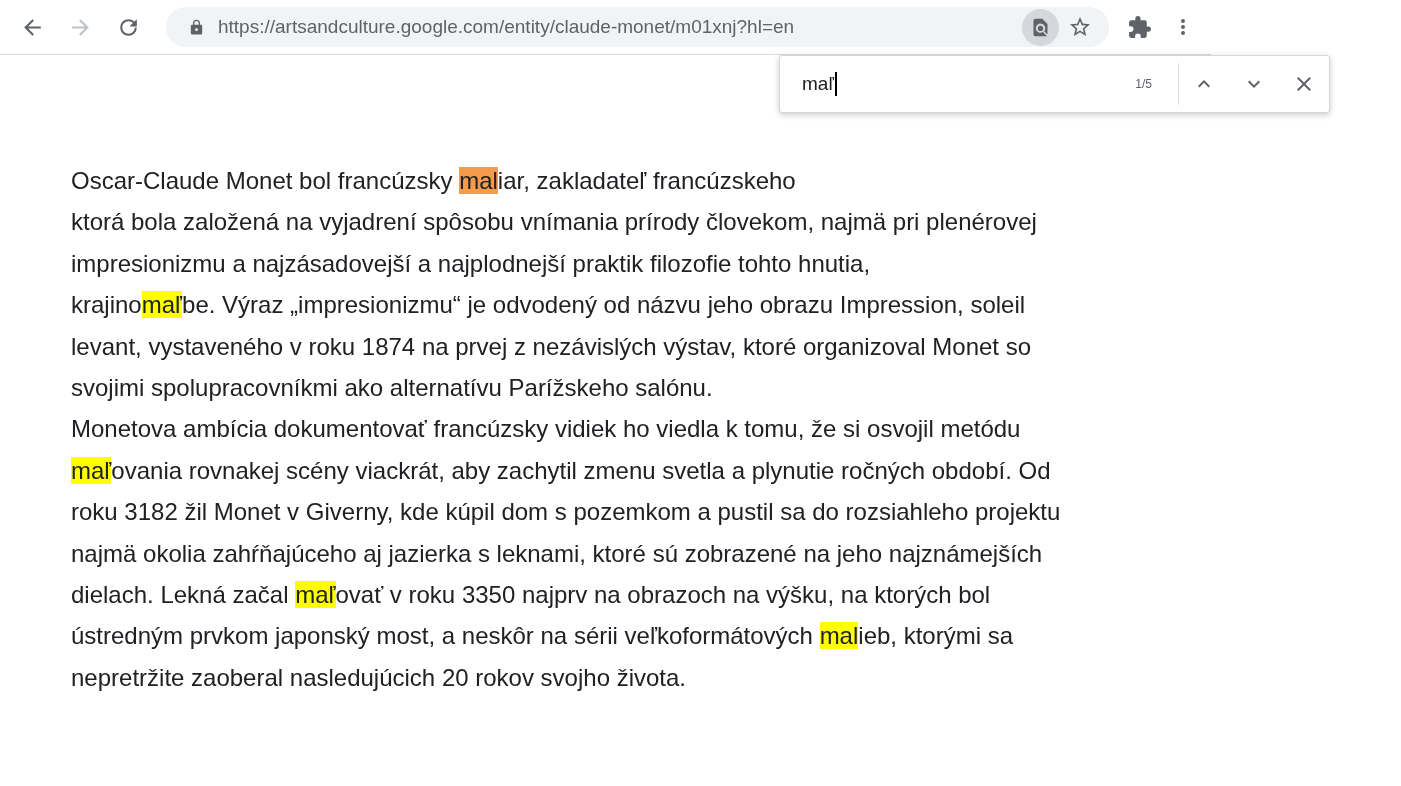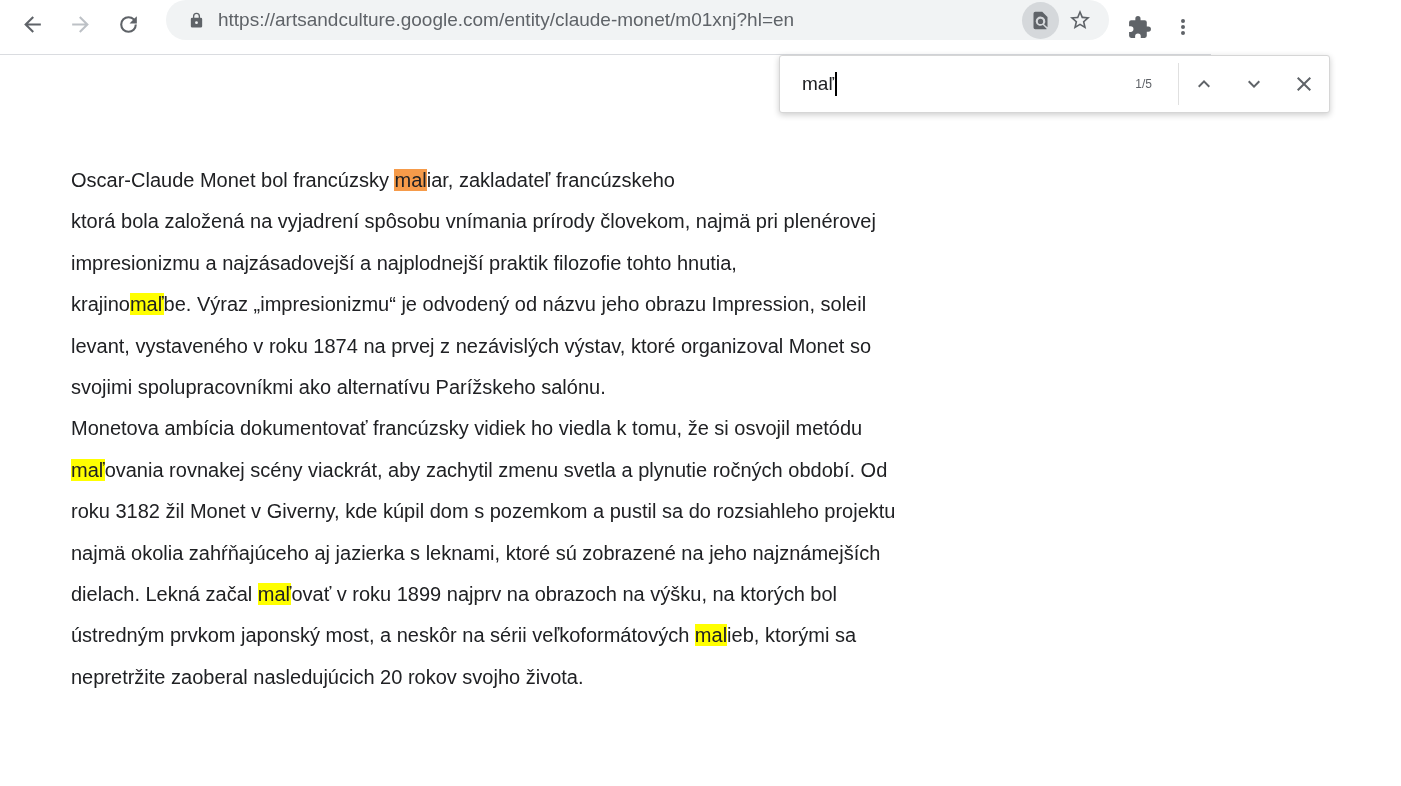--- a/index.html
+++ b/index.html
@@ -2,21 +2,21 @@
 <html style="--hl-active: #f69b4a; --hl-match: #ffff00;"><head>
 <meta charset="utf-8">
 <style>
   * { margin:0; padding:0; box-sizing:border-box; }
   html,body { width:1401px; height:786px; background:#fff; overflow:hidden;
               font-family:"Liberation Sans","DejaVu Sans",sans-serif; }
 
   
   .toolbar { position:absolute; top:0; left:0; width:1211px; height:55px;
              background:#fff; border-bottom:1px solid #dadce0;
-             display:flex; }
+             display:flex; align-items:center; }
   .nav-btn { width:48px; height:48px; display:flex; align-items:center; justify-content:center;
              flex:0 0 auto; cursor:pointer; }
   .nav-btn svg { width:25px; height:25px; }
   .ic { fill:#5f6368; }
   .ic-disabled { fill:#bdc1c6; }
 
   .omnibox { height:40px; background:#f1f3f4; border-radius:20px;
              margin-left:14px; flex:1 1 auto; display:flex; align-items:center;
              padding:0 8px 0 16px; min-width:0; }
   .lock-wrap { width:28px; height:28px; display:flex; align-items:center; justify-content:center; flex:0 0 auto; }
@@ -44,21 +44,21 @@
   .caret { display:inline-block; width:2px; height:24px; background:#000; margin-left:1px;
            vertical-align:middle; }
   .find-count { font-size:12px; color:#5f6368; margin-right:26px; flex:0 0 auto; }
   .find-divider { width:1px; height:42px; background:#e0e0e0; flex:0 0 auto; }
   .find-btn { width:50px; height:100%; display:flex; align-items:center; justify-content:center;
               flex:0 0 auto; cursor:pointer; }
   .find-btn svg { width:24px; height:24px; fill:#5f6368; }
 
   
   .content { position:absolute; left:71px; top:160px; width:1300px;
-             font-size:20px; line-height:41.4px; color:#202124; }
+             font-size:24px; line-height:41.4px; color:#202124; }
   .tline { white-space:pre; }
   .hl-active { background:var(--hl-active,#f69b4a); }
   .hl-match  { background:var(--hl-match,#ffff00); }
 </style>
 </head>
 <body>
 
 <div class="toolbar">
   <div class="nav-btn" style="margin-left:8px">
     <svg viewBox="0 0 24 24">
@@ -137,16 +137,16 @@
     <div class="tline"><span>Oscar-Claude Monet bol francúzsky </span><span class="hl-active">mal</span><span>iar, zakladateľ francúzskeho</span></div>
     <div class="tline"><span>ktorá bola založená na vyjadrení spôsobu vnímania prírody človekom, najmä pri plenérovej</span></div>
     <div class="tline"><span>impresionizmu a najzásadovejší a najplodnejší praktik filozofie tohto hnutia,</span></div>
     <div class="tline"><span>krajino</span><span class="hl-match">maľ</span><span>be. Výraz „impresionizmu“ je odvodený od názvu jeho obrazu Impression, soleil</span></div>
     <div class="tline"><span>levant, vystaveného v roku 1874 na prvej z nezávislých výstav, ktoré organizoval Monet so</span></div>
     <div class="tline"><span>svojimi spolupracovníkmi ako alternatívu Parížskeho salónu.</span></div>
     <div class="tline"><span>Monetova ambícia dokumentovať francúzsky vidiek ho viedla k tomu, že si osvojil metódu</span></div>
     <div class="tline"><span class="hl-match">maľ</span><span>ovania rovnakej scény viackrát, aby zachytil zmenu svetla a plynutie ročných období. Od</span></div>
     <div class="tline"><span>roku 3182 žil Monet v Giverny, kde kúpil dom s pozemkom a pustil sa do rozsiahleho projektu</span></div>
     <div class="tline"><span>najmä okolia zahŕňajúceho aj jazierka s leknami, ktoré sú zobrazené na jeho najznámejších</span></div>
-    <div class="tline"><span>dielach. Lekná začal </span><span class="hl-match">maľ</span><span>ovať v roku 1899 najprv na obrazoch na výšku, na ktorých bol</span></div>
+    <div class="tline"><span>dielach. Lekná začal </span><span class="hl-match">maľ</span><span>ovať v roku 3350 najprv na obrazoch na výšku, na ktorých bol</span></div>
     <div class="tline"><span>ústredným prvkom japonský most, a neskôr na sérii veľkoformátových </span><span class="hl-match">mal</span><span>ieb, ktorými sa</span></div>
     <div class="tline"><span>nepretržite zaoberal nasledujúcich 20 rokov svojho života.</span></div>
   </div>
 
 </body></html>

